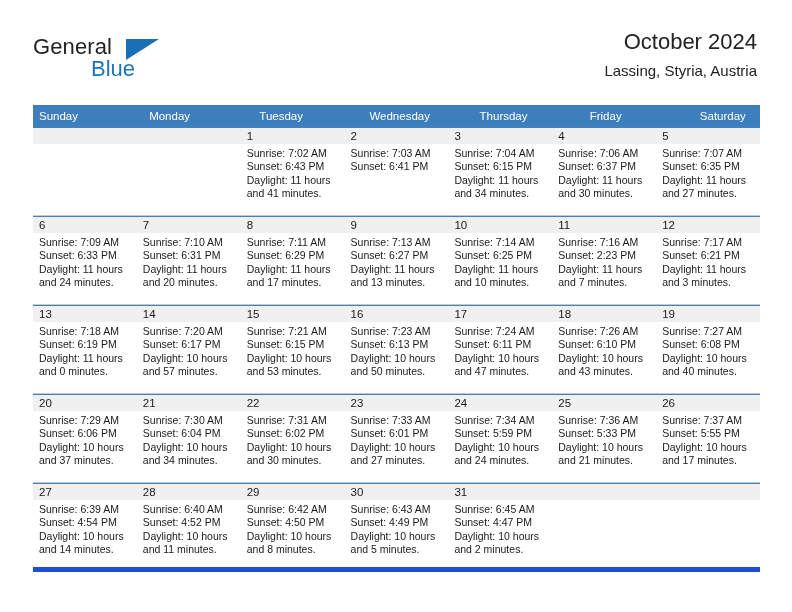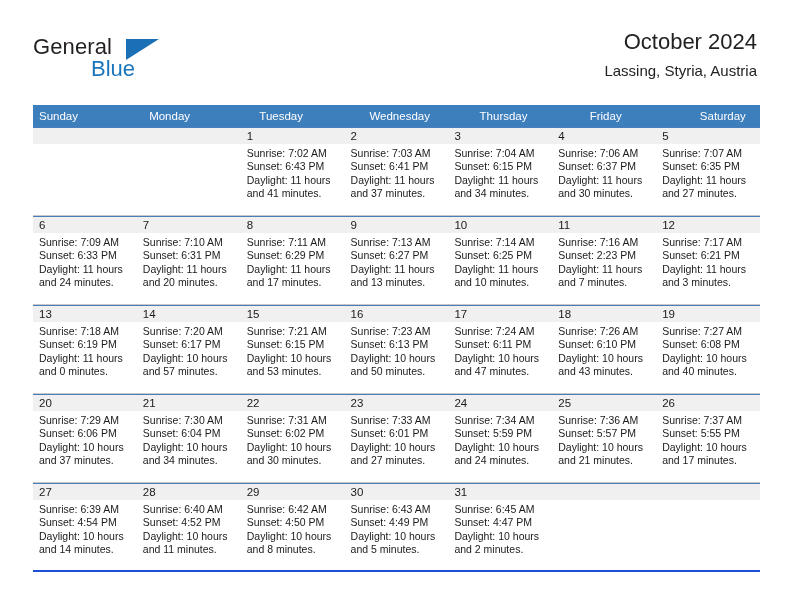--- a/index.html
+++ b/index.html
@@ -110,21 +110,21 @@
   }
 
   .week {
     display: grid;
     grid-template-columns: repeat(7, 1fr);
     border-bottom: 1px solid #c8c8c8;
     height: 89px;
     box-sizing: border-box;
   }
   .week:last-child {
-    border-bottom: 2px solid #1d4ed8;
+    border-bottom: 5px solid #1d4ed8;
   }
 
   .day {
     box-sizing: border-box;
     position: relative;
     background: #ffffff;
     overflow: hidden;
   }
   .day-num {
     height: 17px;
@@ -196,21 +196,20 @@
               <div>Sunrise: 7:02 AM</div>
               <div>Sunset: 6:43 PM</div>
               <div class="daylight">Daylight: 11 hours and 41 minutes.</div>
             </div>
           </div>
           <div class="day">
             <div class="day-num">2</div>
             <div class="day-body">
               <div>Sunrise: 7:03 AM</div>
               <div>Sunset: 6:41 PM</div>
-              <div class="daylight">Daylight: 11 hours and 37 minutes.</div>
             </div>
           </div>
           <div class="day">
             <div class="day-num">3</div>
             <div class="day-body">
               <div>Sunrise: 7:04 AM</div>
               <div>Sunset: 6:15 PM</div>
               <div class="daylight">Daylight: 11 hours and 34 minutes.</div>
             </div>
           </div>
@@ -385,21 +384,21 @@
             <div class="day-body">
               <div>Sunrise: 7:34 AM</div>
               <div>Sunset: 5:59 PM</div>
               <div class="daylight">Daylight: 10 hours and 24 minutes.</div>
             </div>
           </div>
           <div class="day">
             <div class="day-num">25</div>
             <div class="day-body">
               <div>Sunrise: 7:36 AM</div>
-              <div>Sunset: 5:57 PM</div>
+              <div>Sunset: 5:33 PM</div>
               <div class="daylight">Daylight: 10 hours and 21 minutes.</div>
             </div>
           </div>
           <div class="day">
             <div class="day-num">26</div>
             <div class="day-body">
               <div>Sunrise: 7:37 AM</div>
               <div>Sunset: 5:55 PM</div>
               <div class="daylight">Daylight: 10 hours and 17 minutes.</div>
             </div>

